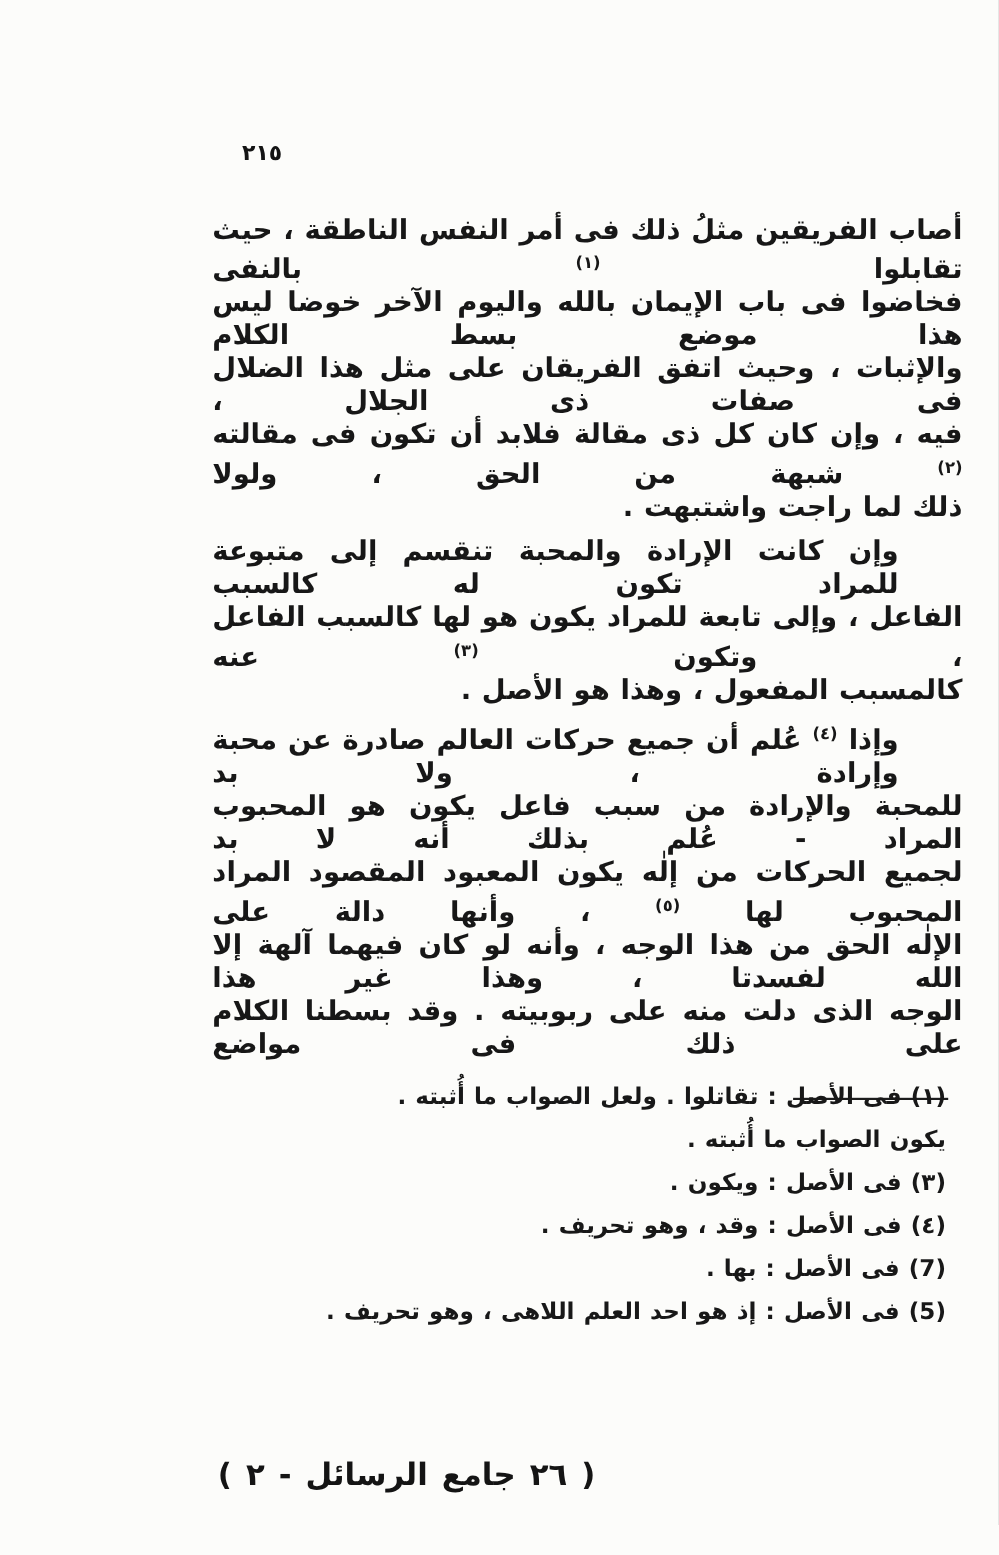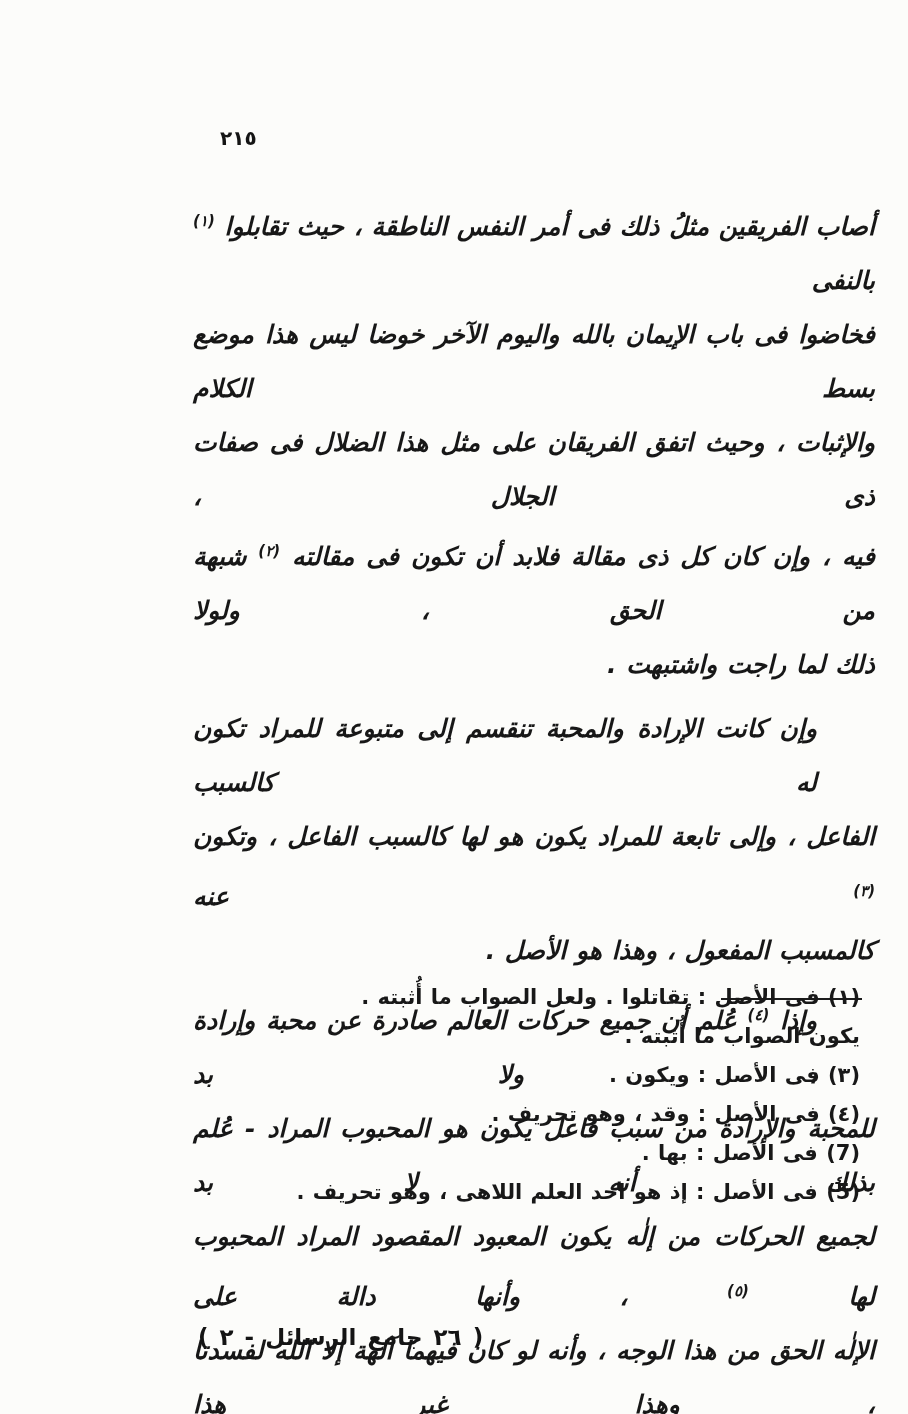--- a/index.html
+++ b/index.html
@@ -29,24 +29,23 @@
     right: 33px;
     width: 682px;
     direction: rtl;
     font-size: 25px;
     font-weight: bold;
     color: #171717;
   }
   .paragraph { margin: 0 0 10px 0; }
   .paragraph:last-child { margin-bottom: 0; }
   .text-line {
-    line-height: 54px;
+    line-height: 30px;
     text-align: right;
     word-spacing: 1px;
-    font-style: italic;
   }
   .text-line.jl {
     text-align: justify;
     text-align-last: justify;
   }
   .text-line.indent { padding-right: 58px; }
   .fn-ref {
     font-size: 15px;
     vertical-align: 9px;
     font-weight: bold;
@@ -75,21 +74,21 @@
     word-spacing: 1px;
   }
   .footnote-line.jl {
     text-align: justify;
     text-align-last: justify;
   }
   .footer-signature {
     position: absolute;
     top: 1324px;
     left: 198px;
-    font-size: 23px;
+    font-size: 28px;
     font-weight: bold;
     direction: rtl;
     word-spacing: 3px;
   }
 </style>
 </head>
 <body>
 
 <div class="page">
 

